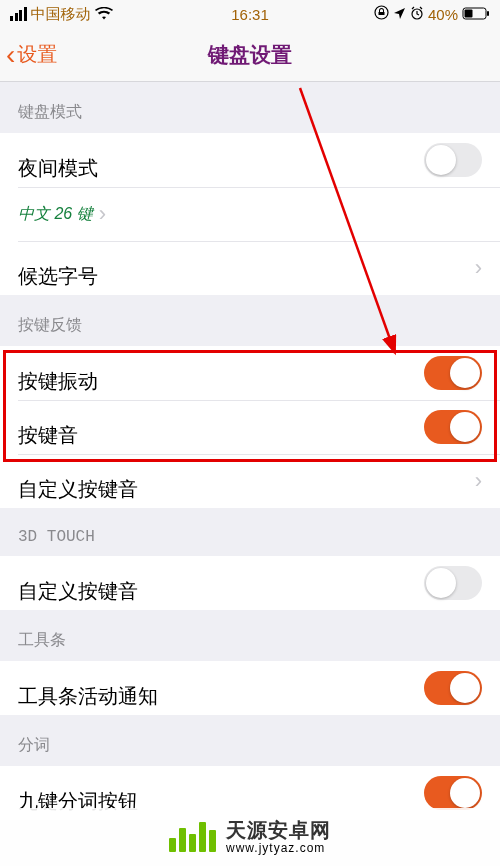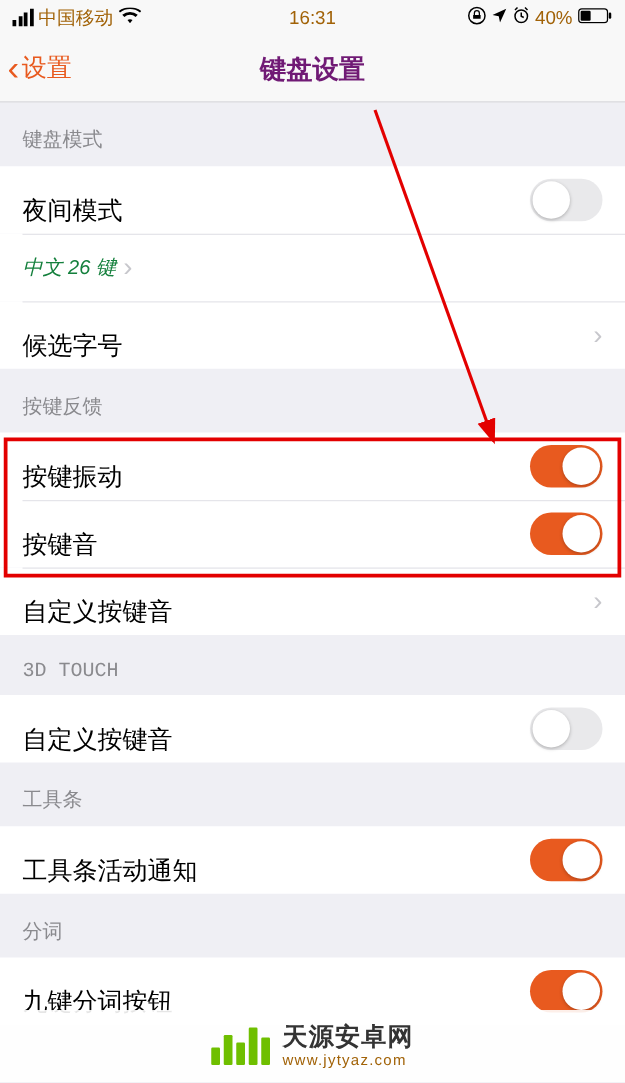--- a/index.html
+++ b/index.html
@@ -24,21 +24,21 @@
   .toggle .knob { width: 30px; height: 30px; background: #fff; border-radius: 50%; position: absolute; top: 2px; box-shadow: 0 1px 3px rgba(0,0,0,0.25); }
   .toggle.on .knob { right: 2px; }
   .toggle.off .knob { left: 2px; }
   .highlight-box { border: 3px solid #e30000; position: absolute; left: 3px; right: 3px; pointer-events: none; z-index: 5; }
   .arrow-svg { position: absolute; pointer-events: none; z-index: 6; }
   .watermark { position: absolute; bottom: 0; left: 0; right: 0; height: 58px; background: rgba(255,255,255,0.9); display: flex; align-items: center; justify-content: center; gap: 10px; z-index: 10; }
   .wm-logo { display: flex; align-items: flex-end; gap: 3px; }
   .wm-bar { width: 7px; background: #6fbf00; border-radius: 1px; }
   .wm-text { display: flex; flex-direction: column; line-height: 1.15; }
   .wm-main { font-size: 20px; font-weight: 700; color: #333; letter-spacing: 1px; }
-  .wm-sub { font-size: 12px; color: #a16207; letter-spacing: 1px; }
+  .wm-sub { font-size: 12px; color: #000000; letter-spacing: 1px; }
   .signal-icon { display: inline-flex; align-items: flex-end; gap: 1.5px; }
   .signal-icon span { width: 3px; background: #000; display: inline-block; }
 </style>
 </head>
 <body>
 
 <div class="status-bar">
   <div class="status-left">
     <span class="signal-icon">
       <span style="height:5px"></span>

